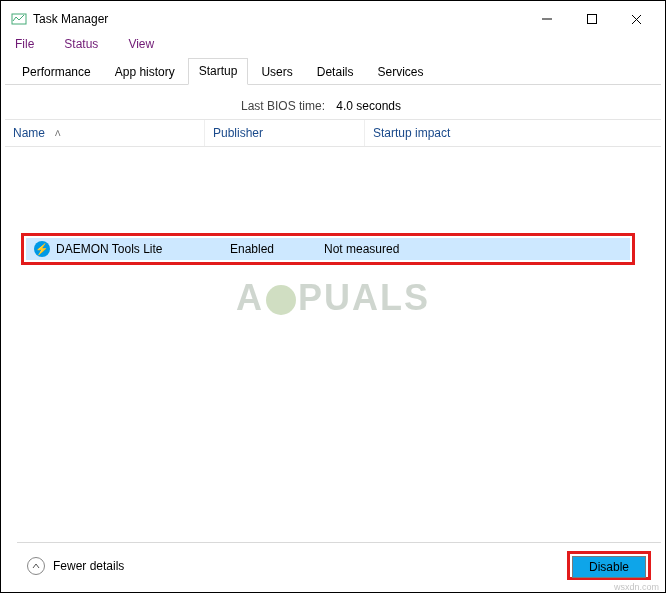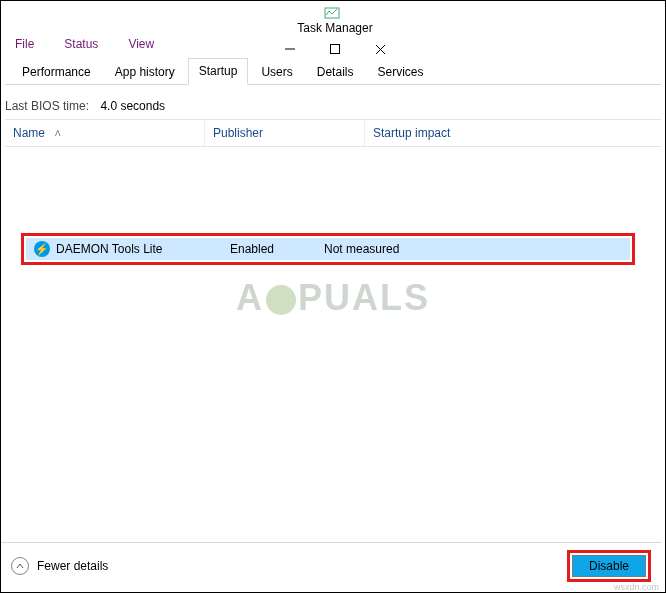--- a/index.html
+++ b/index.html
@@ -12,21 +12,20 @@
     width: 666px;
     height: 593px;
     border: 1px solid #000;
     position: relative;
   }
   .titlebar {
     display: flex;
     align-items: center;
     height: 28px;
     padding: 0 2px 0 6px;
-    flex-direction: column;
   }
   .titlebar .app-icon {
     width: 16px; height: 16px;
     margin-right: 6px;
     display: inline-flex; align-items: center; justify-content: center;
   }
   .title { flex: 0 0 auto; font-size: 12px; color: #000; }
   .title-spacer { flex: 1; }
   .win-controls { display: flex; }
   .win-btn {
@@ -56,21 +55,21 @@
     margin-right: 2px;
     position: relative;
     top: 1px;
   }
   .tab.active {
     border-color: #d9d9d9;
     background: #fff;
     border-bottom: 1px solid #fff;
   }
   .bios-line {
-    text-align: left;
+    text-align: center;
     padding: 14px 24px 6px 0;
     font-size: 12px;
     color: #444;
   }
   .bios-value { color: #000; margin-left: 8px; }
   .col-headers {
     display: flex;
     border-top: 1px solid #e5e5e5;
     border-bottom: 1px solid #e5e5e5;
     color: #1a4a8b;
@@ -130,24 +129,23 @@
   .watermark .wm-icon {
     display: inline-block;
     width: 30px; height: 30px;
     background: rgba(120,160,80,0.35);
     border-radius: 50%;
     vertical-align: middle;
     margin: 0 2px;
   }
   .footer {
     position: absolute;
-    left: 0; right: 4px; bottom: 4px;
+    left: 16px; right: 4px; bottom: 4px;
     border-top: 1px solid #d9d9d9;
     display: flex;
-    align-items: center;
     padding: 8px 10px;
     height: 46px;
     gap: 24px;
   }
   .fewer {
     display: flex; align-items: center; gap: 8px;
     font-size: 12px; color: #000;
   }
   .circle-up {
     width: 18px; height: 18px; border: 1px solid #888; border-radius: 50%;

